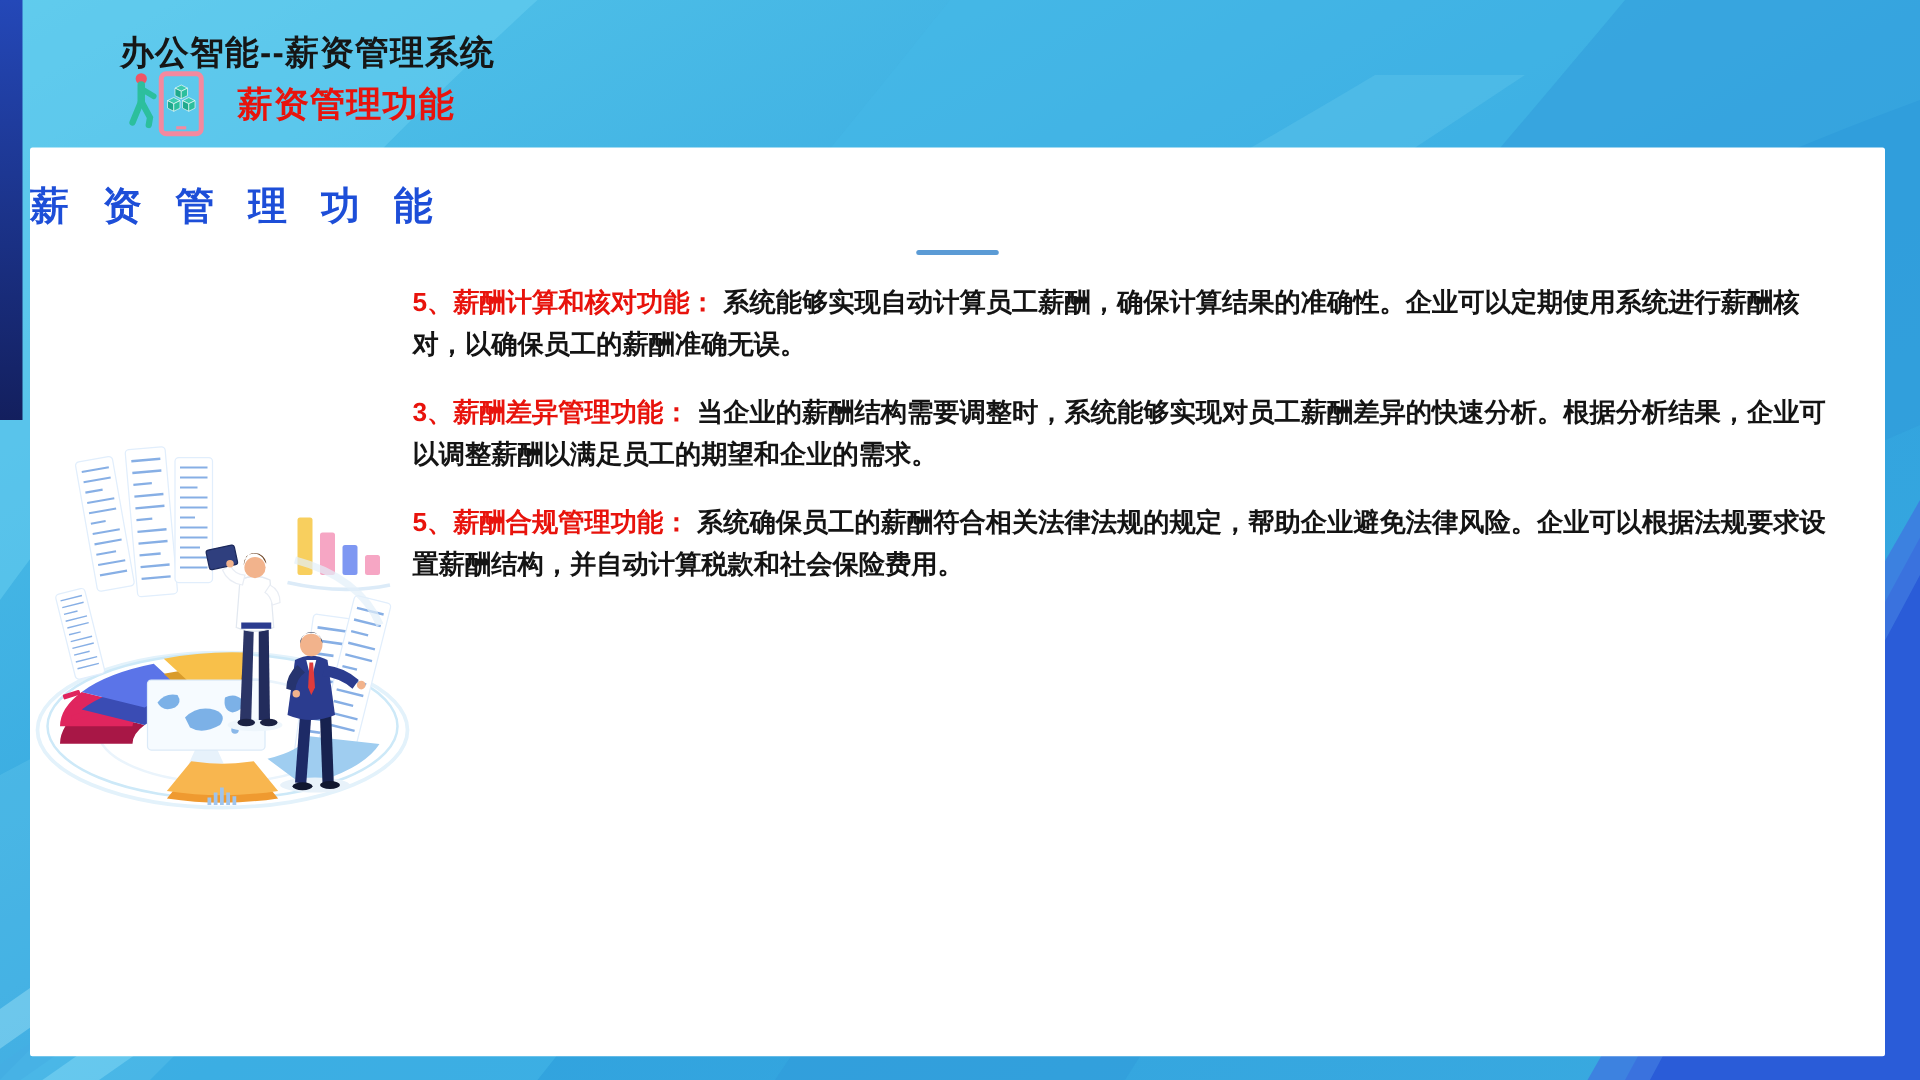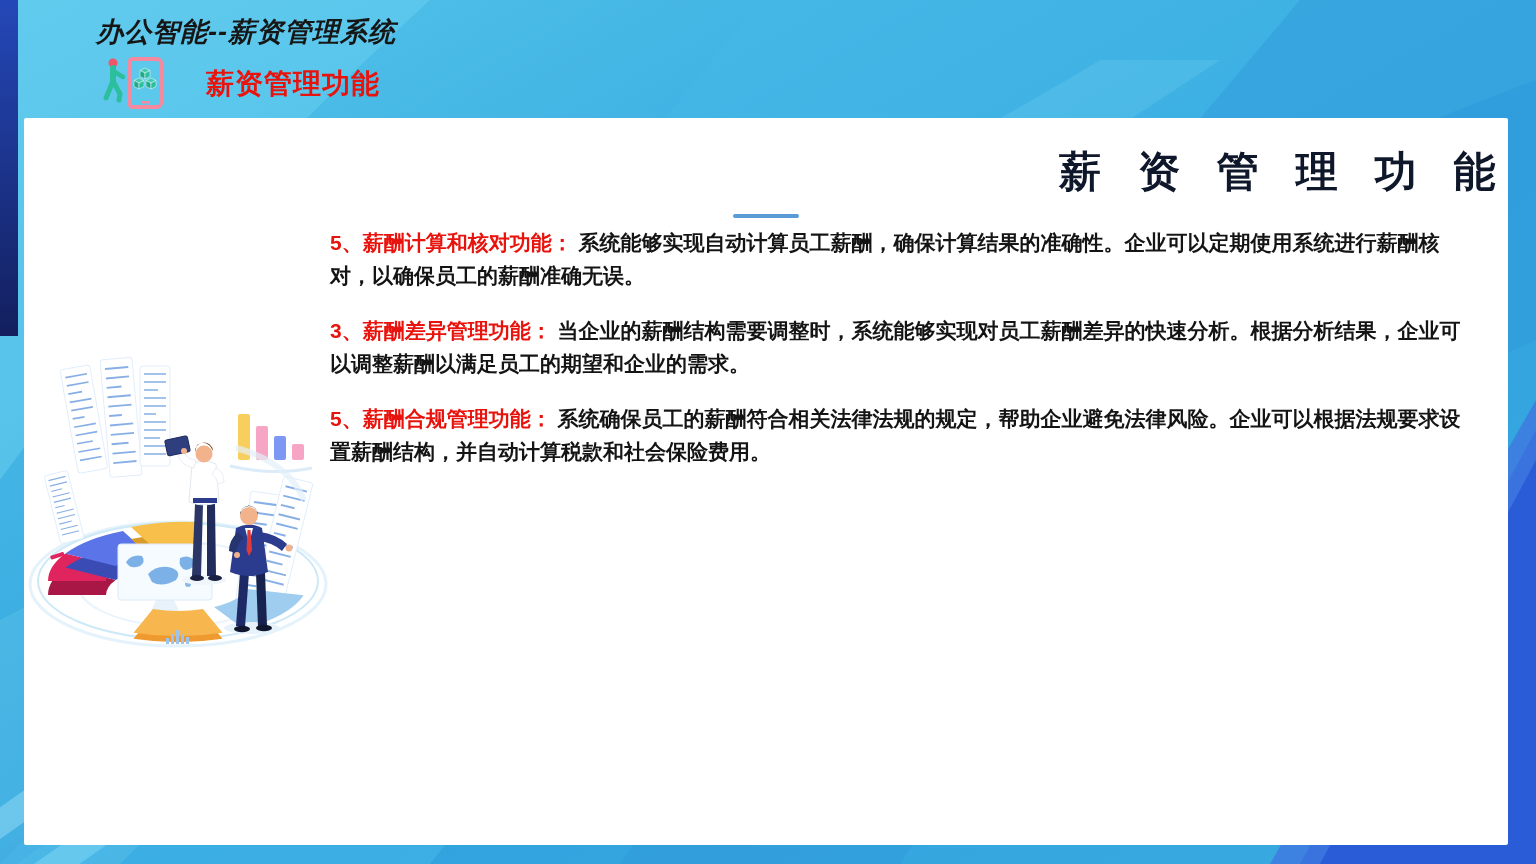--- a/index.html
+++ b/index.html
@@ -3,37 +3,37 @@
 <meta charset="utf-8">
 <style>
   html,body{margin:0;padding:0;}
   body{
     width:1536px;height:864px;position:relative;overflow:hidden;
     font-family:"Liberation Sans","DejaVu Sans",sans-serif;
     background:#35a7e0;
   }
   .bg-layer{position:absolute;inset:0;z-index:0;}
   .page-header-title{
-    position:absolute;left:96px;top:14px;z-index:3;
-    font-size:27px;font-weight:700;color:#161616;letter-spacing:1px;font-style:italic;
+    position:absolute;left:96px;top:24px;z-index:3;
+    font-size:27px;font-weight:700;color:#161616;letter-spacing:1px;
   }
   .section-row{
     position:absolute;left:102px;top:56px;z-index:3;
-    display:flex;align-items:center;gap:28px;height:56px;
+    display:flex;align-items:center;gap:12px;height:56px;
   }
   .section-row .section-label{
     font-size:28px;font-weight:700;color:#e8130c;letter-spacing:1px;
   }
   .content-card{
     position:absolute;left:24px;top:118px;width:1484px;height:727px;z-index:2;
     background:#ffffff;border-radius:2px;
   }
   .card-title{
-    text-align:right;padding-top:26px;margin:0;
-    font-size:42px;font-weight:700;color:#0f172a;letter-spacing:0.30em;
+    text-align:left;padding-top:26px;margin:0;
+    font-size:31px;font-weight:700;color:#1d4ed8;letter-spacing:0.30em;
   }
   .title-divider{
     width:66px;height:4px;background:#5b9bd5;margin:14px auto 0;border-radius:2px;
   }
   .features{
     position:absolute;left:306px;right:28px;top:108px;
   }
   .feature{
     margin:0 0 22px 0;font-size:21px;line-height:33px;font-weight:700;color:#141414;
   }

